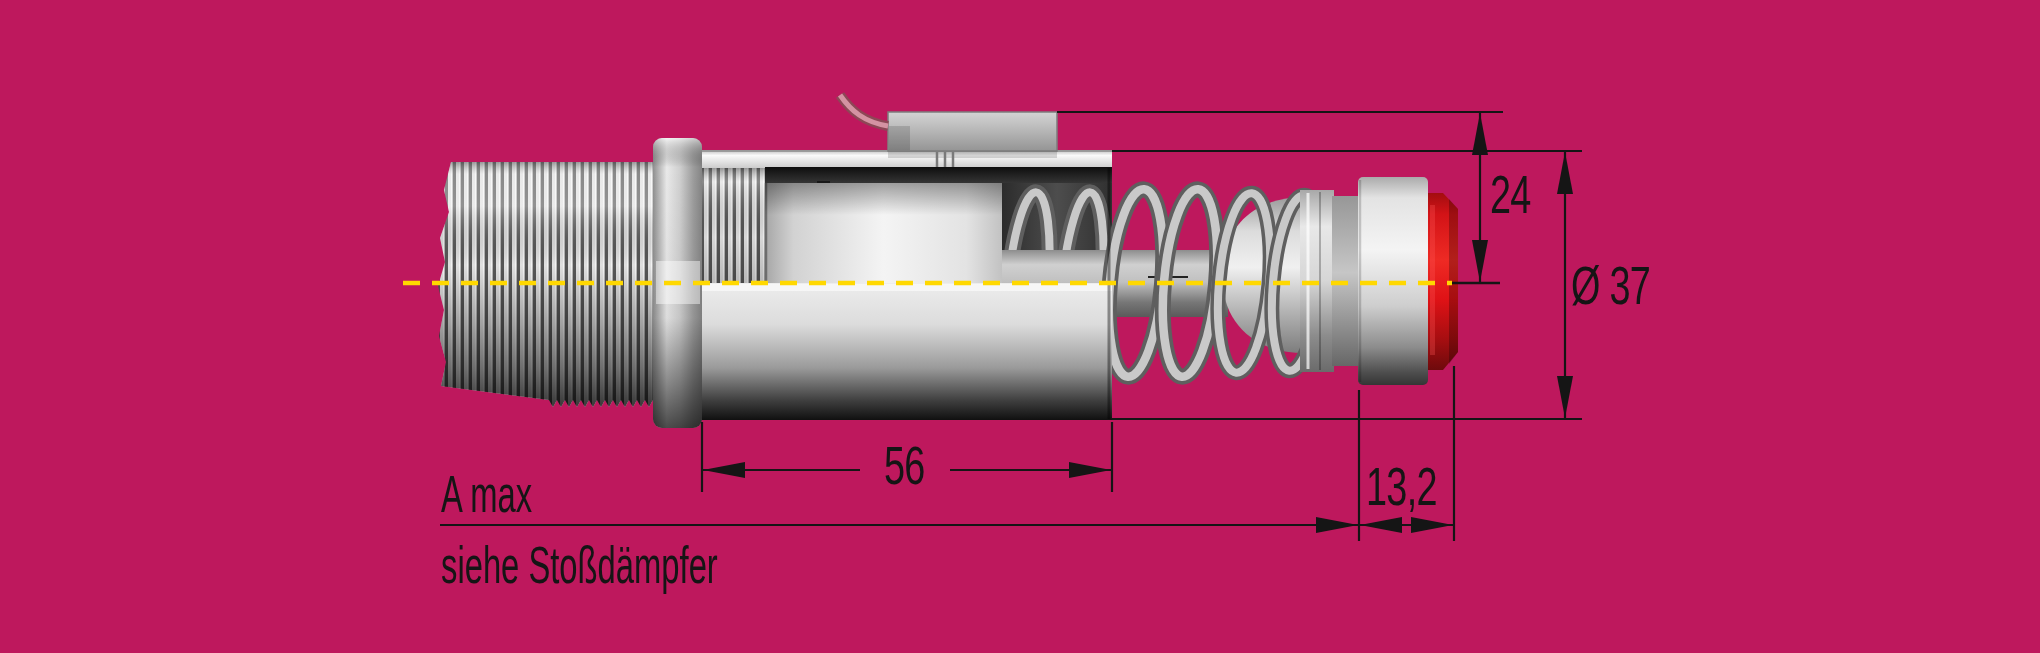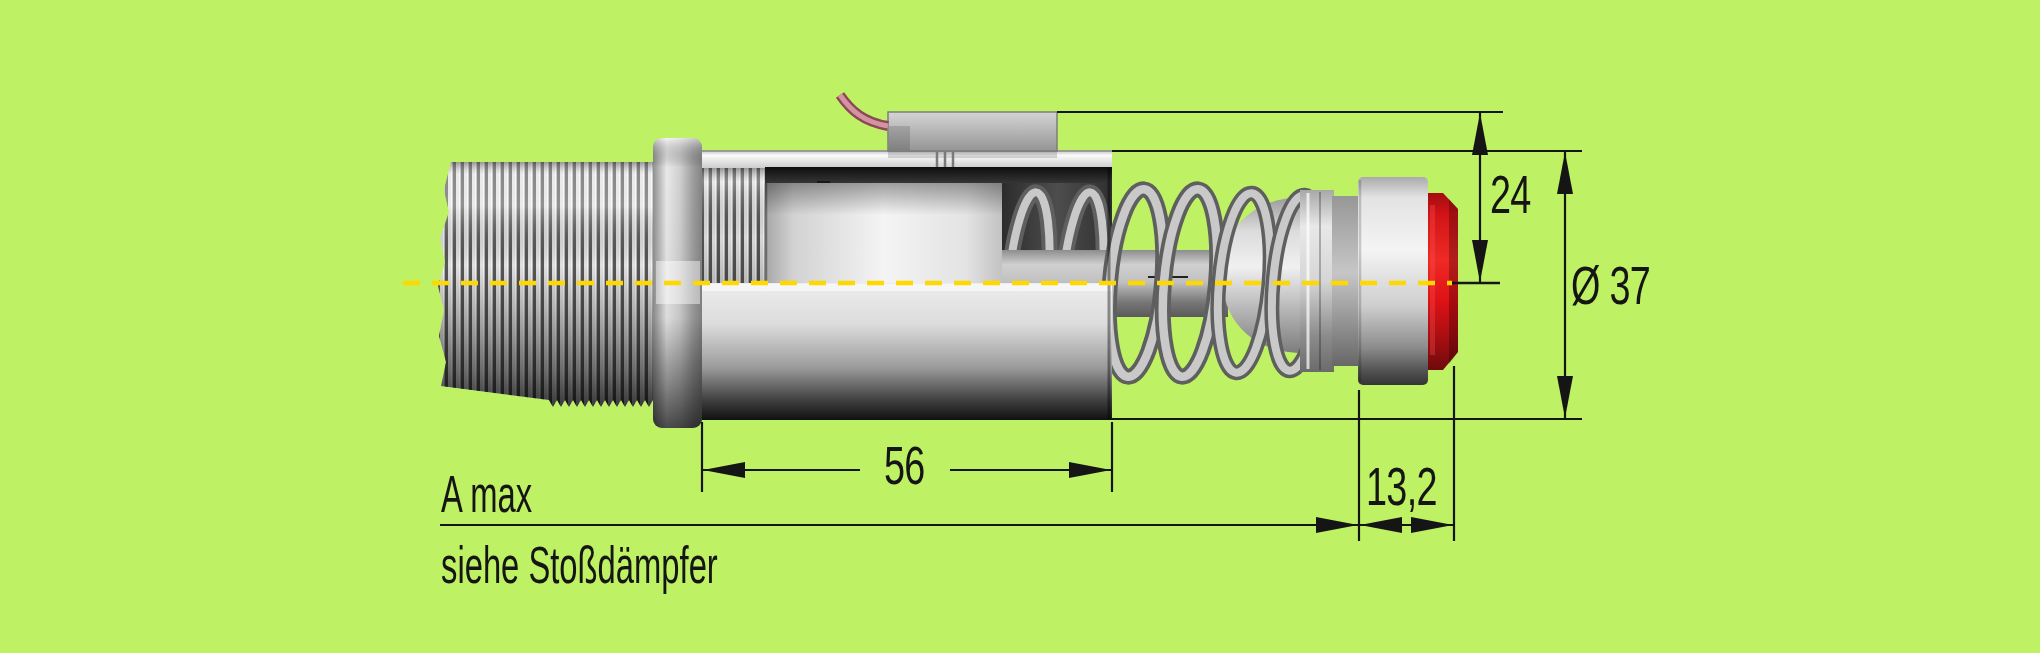--- a/index.html
+++ b/index.html
@@ -1,19 +1,19 @@
 <!DOCTYPE html>
 <html><head>
 <meta charset="utf-8">
 <style>
   html,body{margin:0;padding:0;background:#ffffff;}
   .stage{
     position:relative;
     width:2040px;height:653px;
-    background:#bef264;
+    background:#be185d;
     overflow:hidden;
     font-family:"Liberation Sans","DejaVu Sans",sans-serif;
   }
   .stage svg{position:absolute;left:0;top:0;}
   .dim-text{
     position:absolute;
     color:#151515;
     font-size:54px;
     line-height:1;
     white-space:nowrap;

